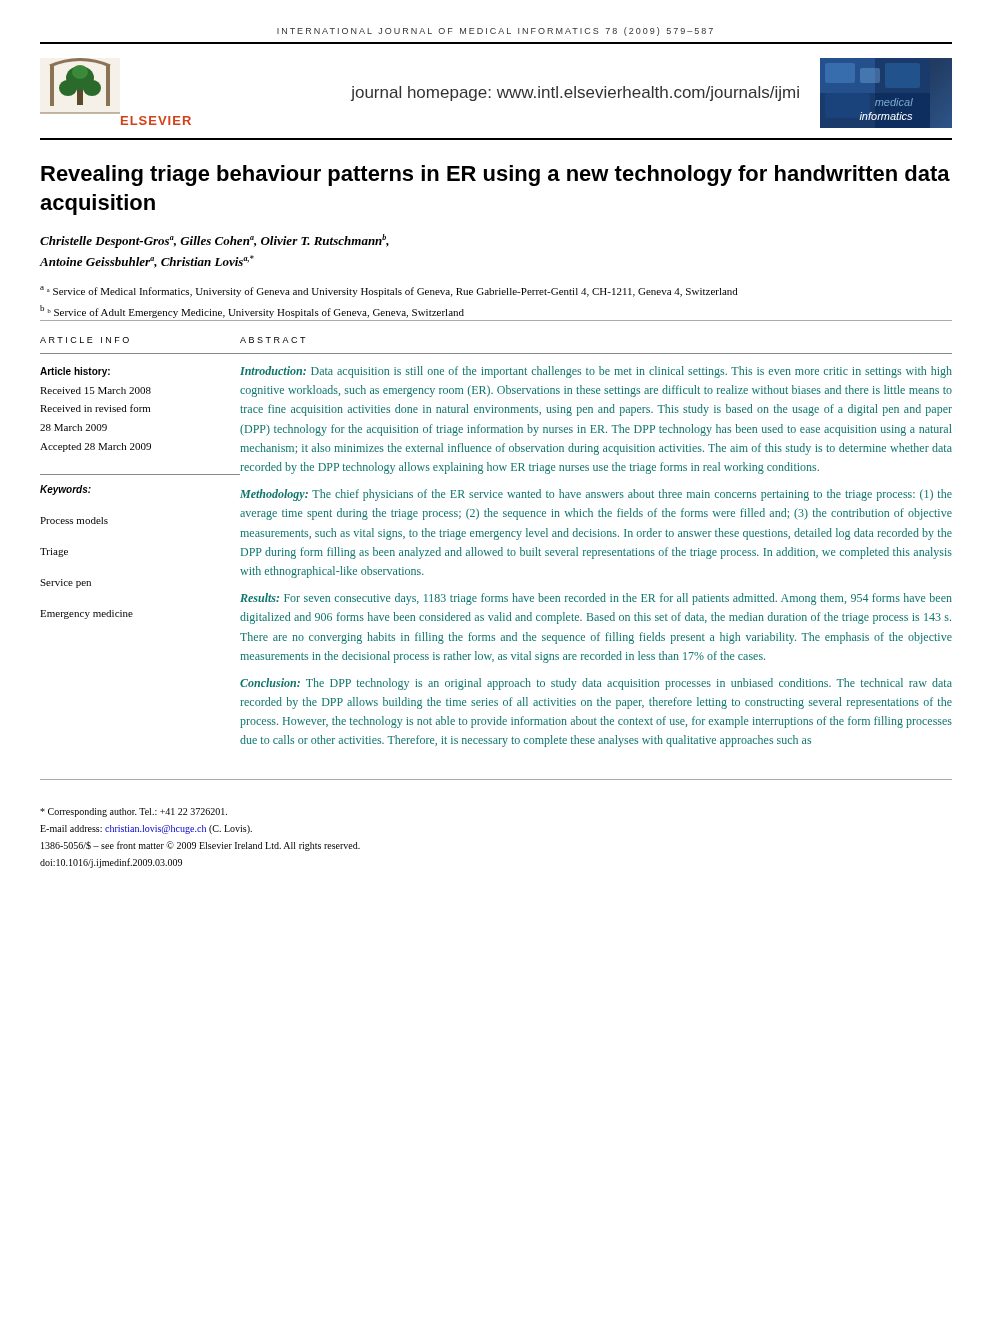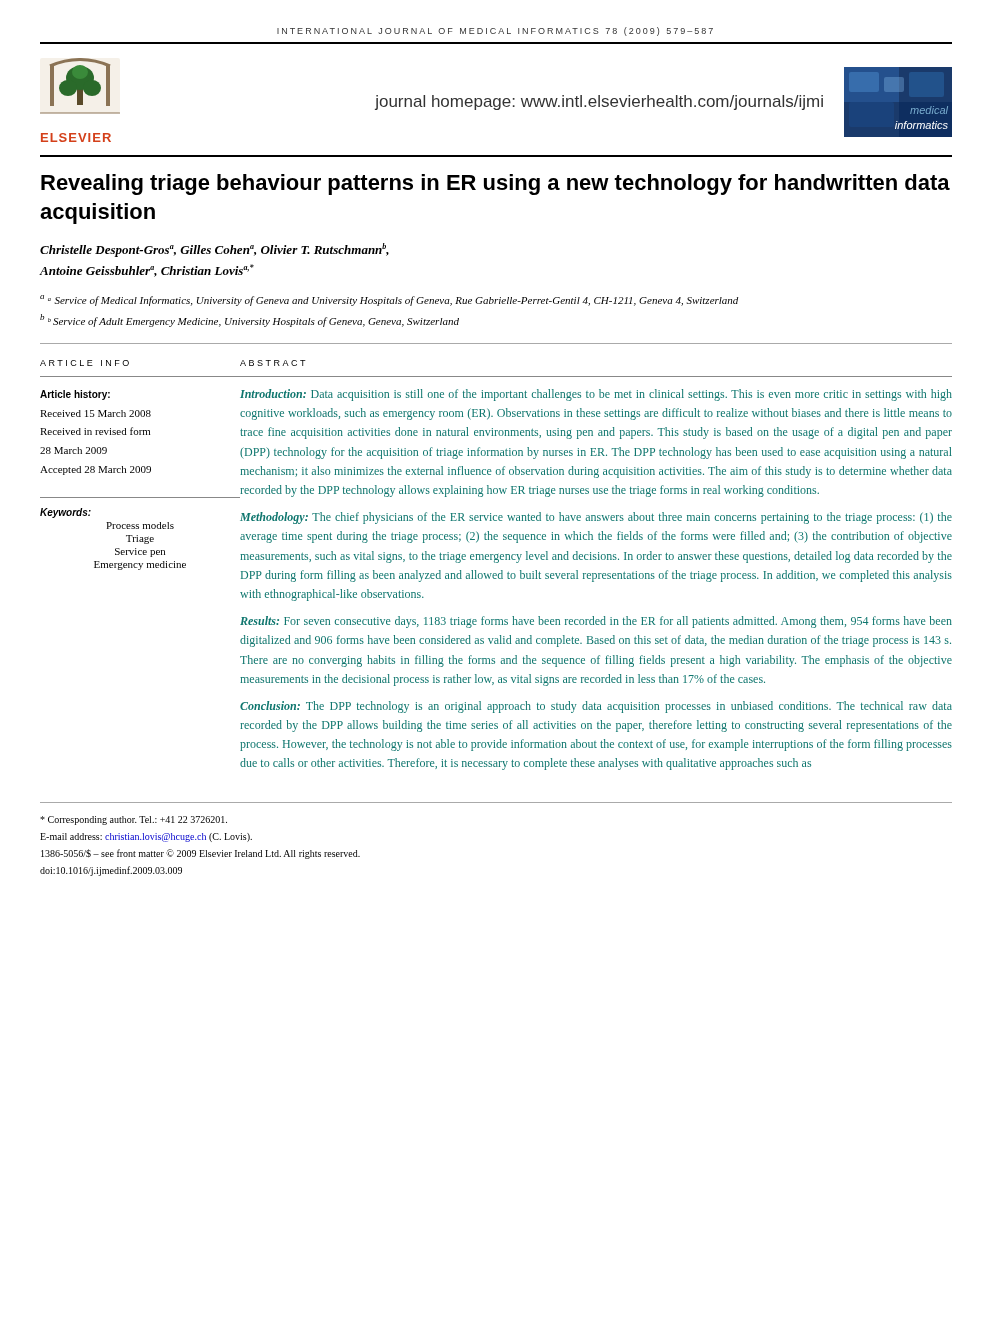--- a/index.html
+++ b/index.html
@@ -33,22 +33,22 @@
       margin: 0 40px;
     }
     .header-section {
       display: flex;
       align-items: center;
       padding: 14px 40px 10px 40px;
       gap: 20px;
     }
     .elsevier-logo {
       display: flex;
-      flex-direction: column;
-      align-items: flex-start;
+      flex-direction: row;
+      align-items: flex-end;
       min-width: 110px;
     }
     .elsevier-tree {
       width: 80px;
       height: 70px;
     }
     .elsevier-text {
       font-family: Arial, sans-serif;
       font-size: 13px;
       font-weight: bold;
@@ -57,26 +57,26 @@
       margin-top: 2px;
     }
     .journal-homepage {
       flex: 1;
       text-align: right;
       font-family: Arial, sans-serif;
       font-size: 17px;
       color: #333;
     }
     .medical-informatics-logo {
-      width: 108px;
+      width: 132px;
       height: 70px;
       background: #404040;
       display: flex;
       flex-direction: column;
-      align-items: flex-end;
+      align-items: center;
       justify-content: flex-end;
       padding: 4px;
       position: relative;
       overflow: hidden;
     }
     .mi-logo-text {
       color: #fff;
       font-size: 9px;
       font-family: Arial, sans-serif;
       font-style: italic;
@@ -90,43 +90,41 @@
       top: 0; left: 0; right: 0; bottom: 0;
       background: linear-gradient(135deg, #1a3a6b 60%, #2a5a9b 100%);
       opacity: 0.8;
     }
     .bottom-header-rule {
       border: none;
       border-top: 2px solid #000;
       margin: 0 40px 0 40px;
     }
     .main-content {
-      padding: 12px 40px 0 40px;
+      padding: 20px 40px 0 40px;
     }
     .article-title {
       font-size: 22px;
       font-weight: bold;
       font-family: Arial, sans-serif;
       color: #000;
       line-height: 1.3;
       margin-bottom: 14px;
     }
     .authors {
       font-size: 13px;
       font-style: italic;
       font-weight: bold;
       color: #000;
       margin-bottom: 8px;
       line-height: 1.6;
     }
     .affiliations {
       font-size: 11px;
-      font-style: italic;
-      color: #000;
-      margin-bottom: 14px;
+      color: #000;
       line-height: 1.5;
     }
     .affil-rule {
       border: none;
       border-top: 1px solid #aaa;
       margin-bottom: 14px;
     }
     .two-col {
       display: flex;
       margin-bottom: 14px;
@@ -169,41 +167,40 @@
       color: #000;
     }
     .keywords-section .kw-label {
       font-family: Arial, sans-serif;
       font-size: 10px;
       font-style: italic;
       font-weight: bold;
     }
     .kw-item {
       font-size: 11px;
-      margin-top: 1px;
-      color: #000;
-      text-align: center;
+      margin-top: 19px;
+      color: #000;
     }
     .abstract-text {
       font-size: 12px;
       line-height: 1.6;
       color: #0f766e;
       text-align: justify;
     }
     .abstract-text p {
       margin-bottom: 8px;
     }
     .abstract-text .para-label {
       font-style: italic;
       font-weight: bold;
     }
     .footer-section {
       border-top: 1px solid #aaa;
       margin: 20px 40px 0 40px;
-      padding-top: 8px;
+      padding-top: 23px;
       font-size: 10px;
       color: #000;
       line-height: 1.7;
     }
     .corresponding {
       font-size: 10px;
     }
     .superscript { font-size: 8px; vertical-align: super; }
   </style>
 </head>

